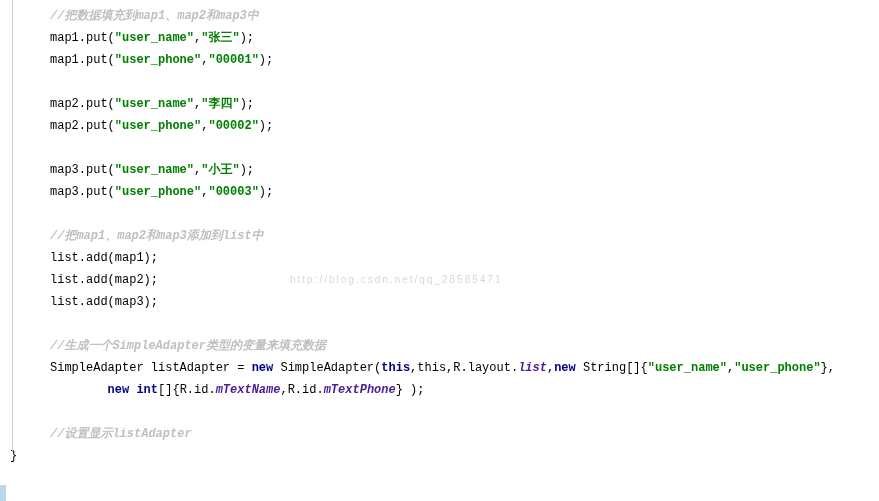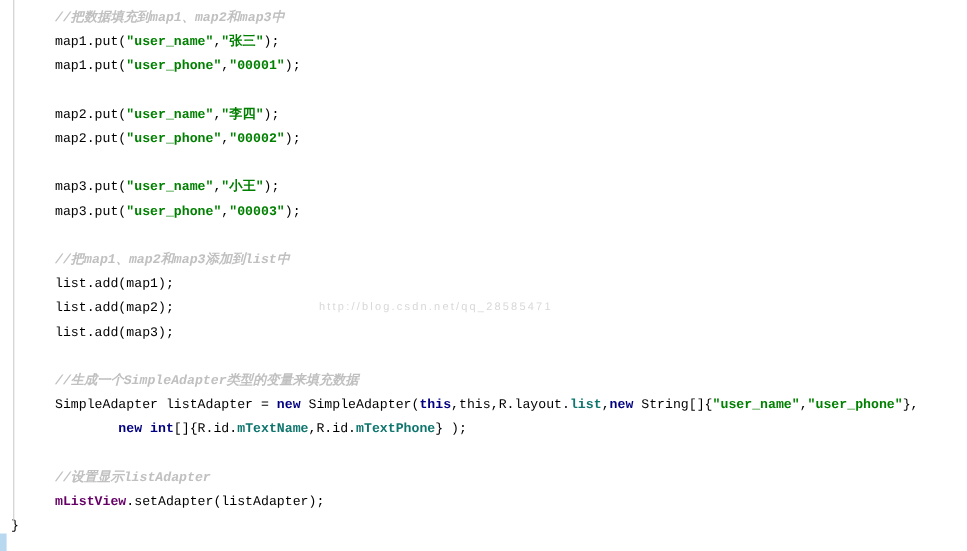--- a/index.html
+++ b/index.html
@@ -19,21 +19,21 @@
     line-height: 22px;
     position: relative;
   }
   .line {
     white-space: pre;
     min-height: 22px;
   }
   .comment { color: #c0c0c0; font-style: italic; font-weight: bold; }
   .string { color: #008000; font-weight: bold; }
   .keyword { color: #000080; font-weight: bold; }
-  .italic-id { color: #0f766e; font-weight: bold; }
+  .italic-id { color: #4c1d95; font-style: italic; font-weight: bold; }
   .member { color: #660066; font-weight: bold; }
   .watermark {
     position: absolute;
     color: #d8d8d8;
     font-family: Arial, sans-serif;
     font-size: 10px;
     letter-spacing: 2px;
     z-index: 0;
   }
   .bracket-bar {
@@ -92,18 +92,17 @@
   <div class="line"><span class="comment">//生成一个SimpleAdapter类型的变量来填充数据</span></div>
 
   <div class="line"><span>SimpleAdapter listAdapter = </span><span class="keyword">new</span><span> SimpleAdapter(</span><span class="keyword">this</span><span>,this,R.layout.</span><span class="italic-id">list</span><span>,</span><span class="keyword">new</span><span> String[]{</span><span class="string">"user_name"</span>,<span class="string">"user_phone"</span><span>},</span></div>
 
   <div class="line">        <span class="keyword">new int</span><span>[]{R.id.</span><span class="italic-id">mTextName</span><span>,R.id.</span><span class="italic-id">mTextPhone</span><span>} );</span></div>
 
   <div class="line"></div>
 
   <div class="line"><span class="comment">//设置显示listAdapter</span></div>
 
-  <div class="line"><span class="member">mListView</span><span>.setAdapter(listAdapter);</span></div>
 
   <div class="line" style="margin-left:-40px;"><span>}</span></div>
 </div>
 
 <div class="bottom-highlight"></div>
 
 </body></html>

